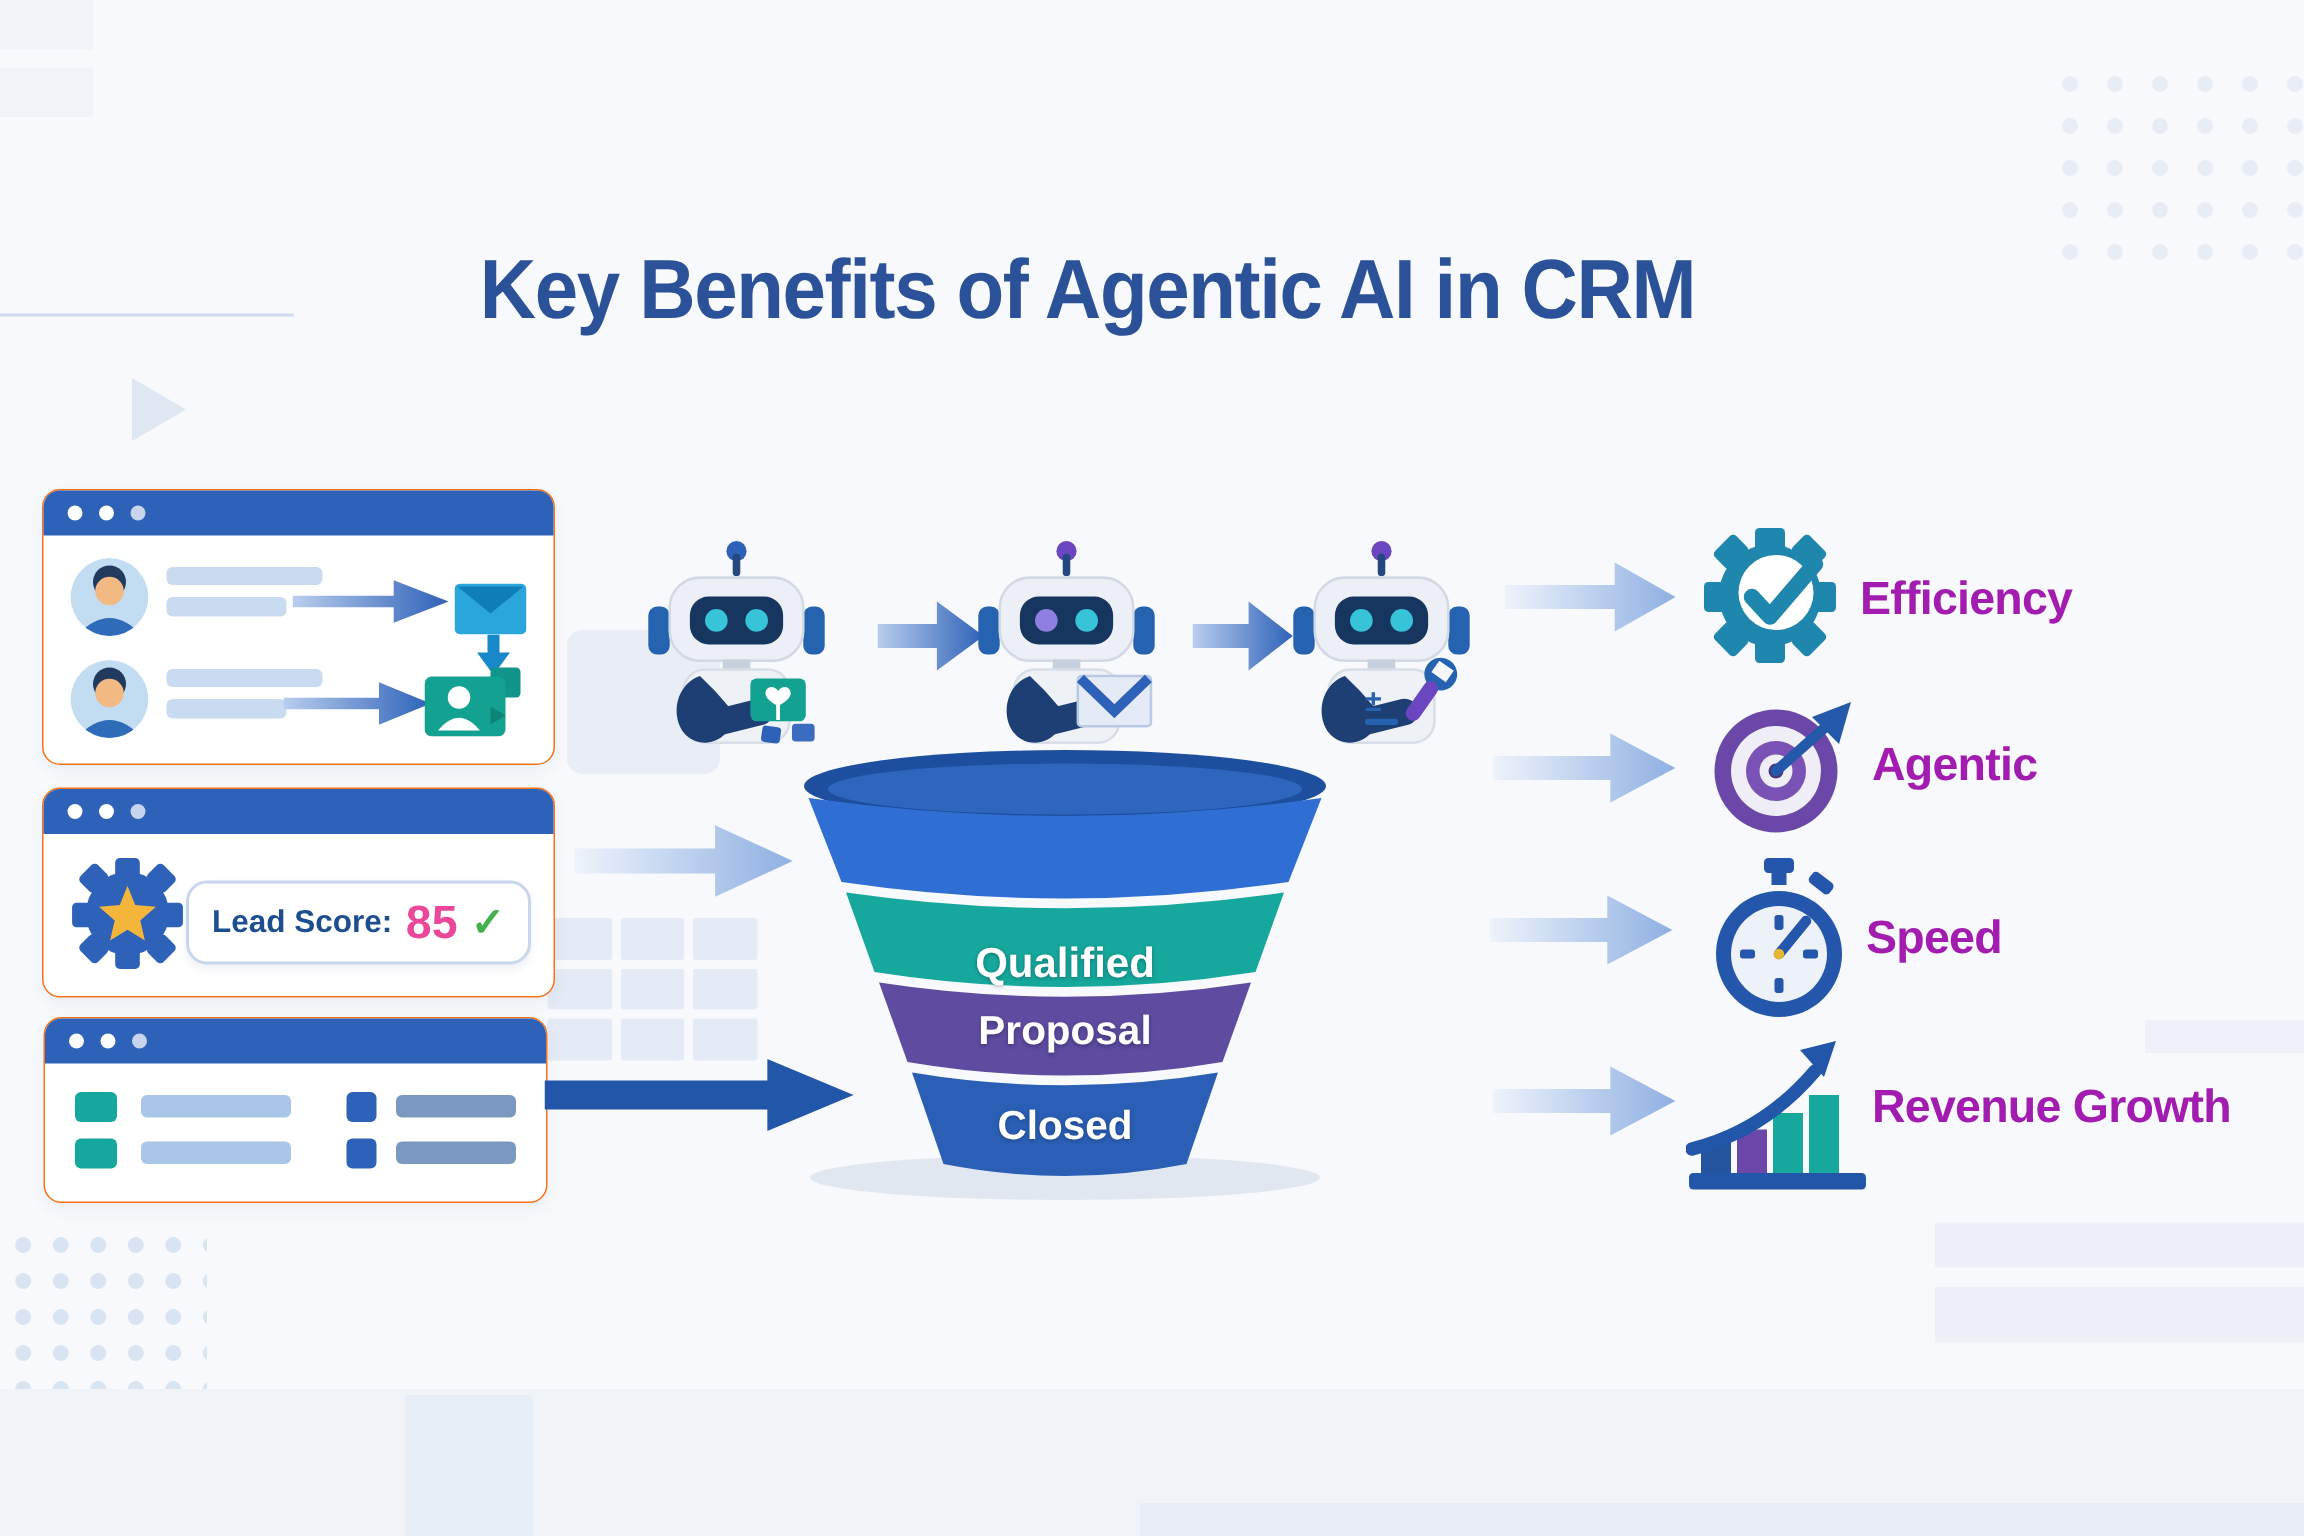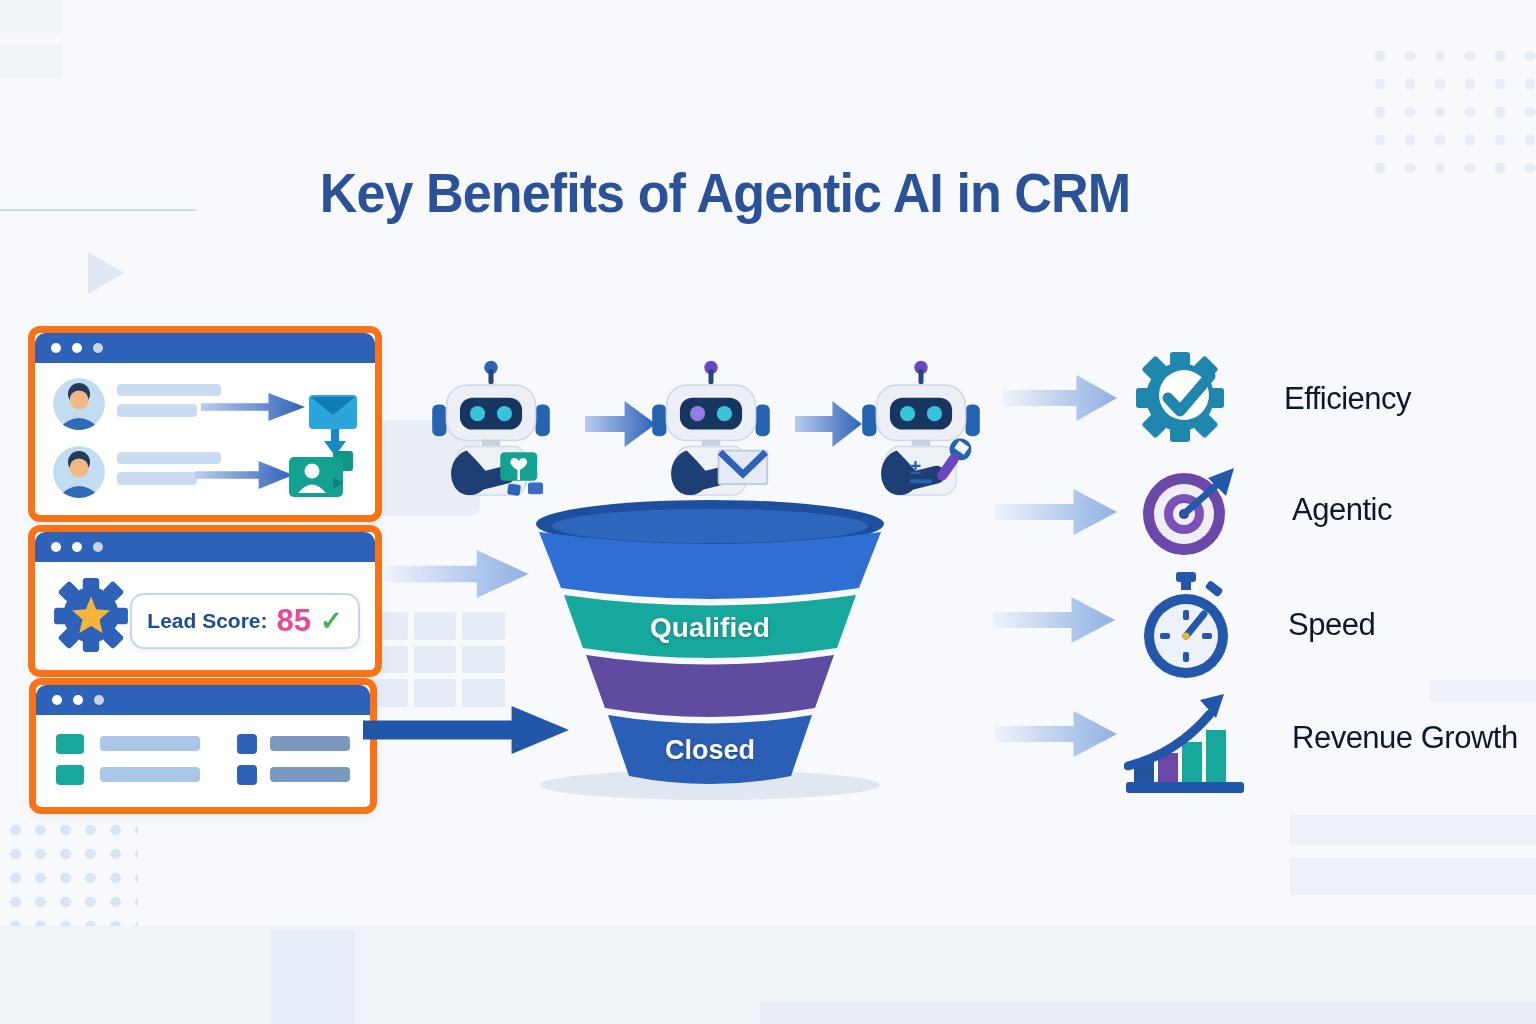--- a/index.html
+++ b/index.html
@@ -15,41 +15,41 @@
   .band{background:#f0f4f9;}
   .soft{background:#e9eef6;border-radius:10px;}
   .ghost-table{display:grid;grid-template-columns:repeat(3,1fr);grid-template-rows:repeat(3,1fr);gap:6px;}
   .ghost-table div{background:#e4ebf6;border-radius:2px;}
 
   
   .title{left:0;top:160;width:1450px;top:160px;text-align:center;font-size:56px;font-weight:bold;
          color:#2b5299;letter-spacing:-1px;transform:scaleX(.93);transform-origin:center;}
 
   
-  .win{background:#ffffff;border:7px solid #f97316;border-radius:12px;box-shadow:0 4px 10px rgba(40,70,130,.06);}
+  .win{background:#ffffff;border:1px solid #f97316;border-radius:12px;box-shadow:0 4px 10px rgba(40,70,130,.06);}
   .winbar{position:absolute;left:0;top:0;right:0;height:30px;background:#2e62b8;border-radius:11px 11px 0 0;display:flex;align-items:center;padding-left:16px;gap:11px;}
   .dot{width:10px;height:10px;border-radius:50%;background:#ffffff;}
   .dot.dim{background:#c6d4ee;}
   .bar{background:#c9dbf1;border-radius:4px;}
   .bar.steel{background:#7b99c0;}
   .bar.mid{background:#a9c6e8;}
   .cell{border-radius:4px;}
 
   
   .pill{background:#fff;border:2px solid #c7d6ec;border-radius:14px;box-shadow:0 3px 6px rgba(40,70,130,.08);
         display:flex;align-items:center;justify-content:center;gap:9px;}
   .pill .lbl{font-size:21px;font-weight:bold;color:#1d4e8f;}
   .pill .val{font-size:31px;font-weight:bold;color:#ec4899;}
   .pill .chk{font-size:27px;font-weight:bold;color:#43b24e;}
 
   
   .funnel-label{left:0;width:354px;text-align:center;font-weight:bold;color:#ffffff;text-shadow:0 1px 3px rgba(0,0,30,.3);}
 
   
-  .benefit-label{font-weight:normal;color:#0f172a;font-size:31px;letter-spacing:-.5px;white-space:nowrap;margin-left:44px;}
+  .benefit-label{font-weight:bold;color:#a21caf;font-size:31px;letter-spacing:-.5px;white-space:nowrap;}
 </style>
 </head>
 <body>
 
 <div id="canvas">
 
   <svg width="0" height="0" style="position:absolute">
     <defs>
       <linearGradient id="gLight" x1="0" y1="0" x2="1" y2="0">
         <stop offset="0" stop-color="#eef3fb"></stop>
@@ -191,21 +191,22 @@
   <div class="abs" style="left:533px;top:498px;width:354px;height:310px">
     <svg width="354" height="310" viewBox="0 0 354 310">
       <ellipse cx="177" cy="287" rx="170" ry="15" fill="#e1e7f0"></ellipse>
       <ellipse cx="177" cy="26" rx="174" ry="24" fill="#1d4f9e"></ellipse>
       <ellipse cx="177" cy="28" rx="158" ry="17" fill="#2e66bd"></ellipse>
       <path d="M6,34 Q177,58 348,34 L326,90 Q177,112 28,90 Z" fill="#2f6fd4"></path>
       <path d="M31,97 Q177,118 323,97 L304,150 Q177,170 50,150 Z" fill="#16a89c"></path>
       <path d="M53,157 Q177,176 301,157 L282,210 Q177,228 72,210 Z" fill="#5f4ba0"></path>
       <path d="M75,217 Q177,234 279,217 L258,278 Q177,294 96,278 Z" fill="#2a5fb5"></path>
     </svg>
-    <div class="abs funnel-label" style="top:114px;font-size:28px">Qualified</div>
+    <div class="abs funnel-label" style="top:128px;font-size:28px">Qualified</div>
+    <div class="abs funnel-label" style="top:174px;font-size:27px">Proposal</div>
     <div class="abs funnel-label" style="top:237px;font-size:27px">Closed</div>
   </div>
 
   <svg class="abs" style="left:383px;top:547px" width="148" height="54" viewBox="0 0 120 52" preserveAspectRatio="none">
     <polygon points="0,18 76,18 76,3 118,26 76,49 76,34 0,34" fill="url(#gLight)"></polygon>
   </svg>
   <svg class="abs" style="left:363px;top:706px" width="208" height="48" viewBox="0 0 210 50" preserveAspectRatio="none">
     <polygon points="0,15 150,15 150,0 208,25 150,50 150,35 0,35" fill="#2156a8"></polygon>
   </svg>
   <svg class="abs" style="left:585px;top:398px" width="72" height="52" viewBox="0 0 120 52" preserveAspectRatio="none">

